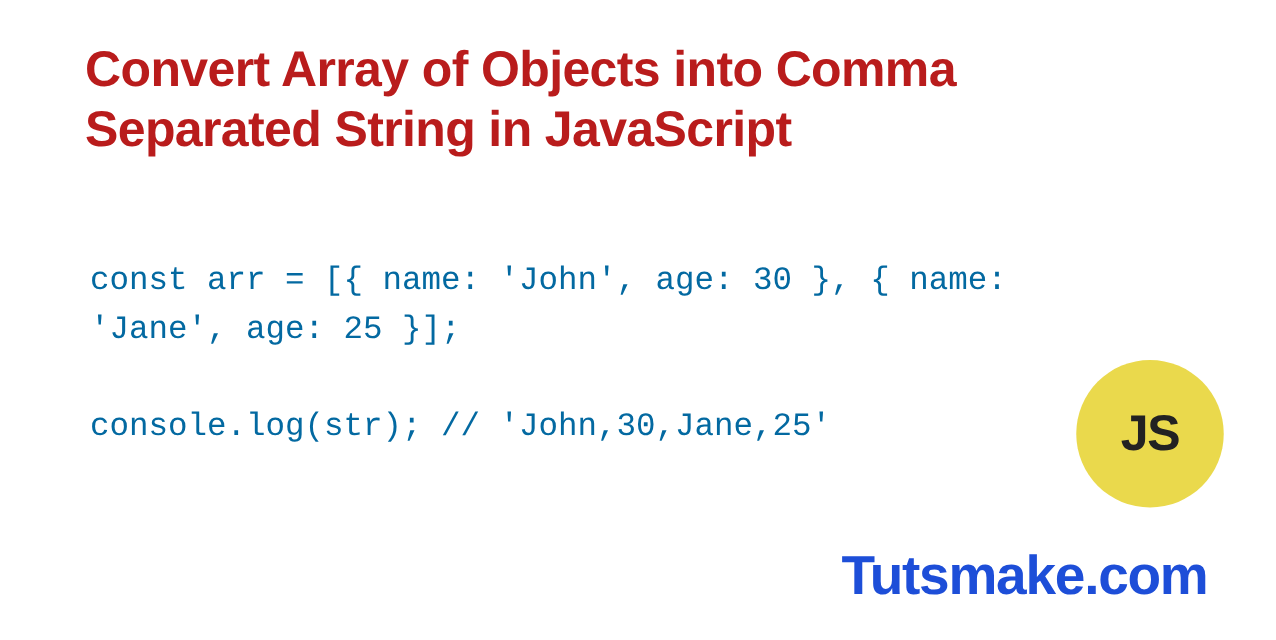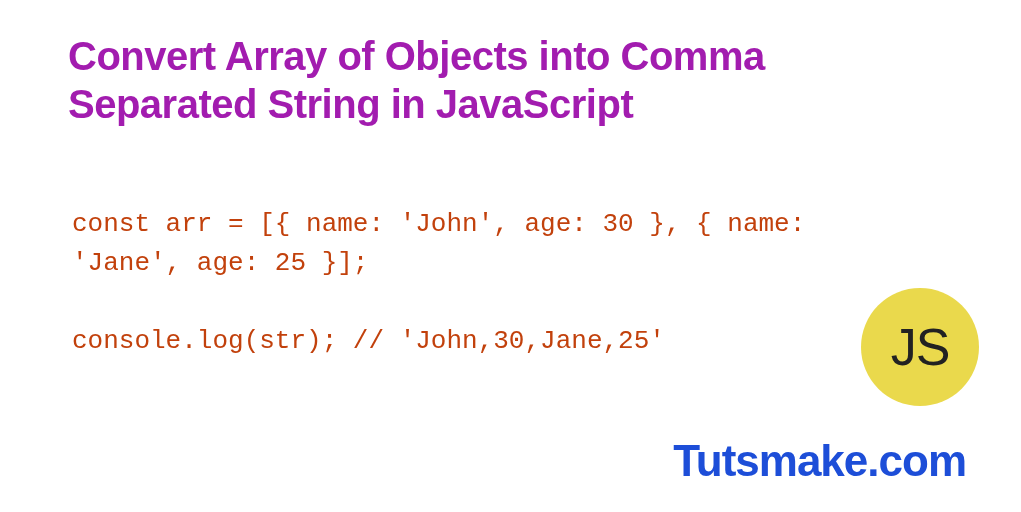--- a/index.html
+++ b/index.html
@@ -16,50 +16,50 @@
       overflow: hidden;
     }
     .title {
       position: absolute;
       top: 32px;
       left: 68px;
       right: 68px;
       font-size: 40px;
       font-weight: 800;
       line-height: 1.2;
-      color: #a21caf;
+      color: #b91c1c;
       letter-spacing: -0.5px;
     }
     .code-block {
       position: absolute;
       top: 205px;
       left: 72px;
       right: 120px;
       font-family: "Courier New", Courier, monospace;
       font-size: 26px;
       line-height: 1.5;
-      color: #c2410c;
+      color: #0369a1;
       white-space: pre-wrap;
       word-wrap: break-word;
     }
     .js-badge {
       position: absolute;
       top: 288px;
       right: 42px;
       width: 118px;
       height: 118px;
       background: #ead94c;
       border-radius: 50%;
       display: flex;
       align-items: center;
       justify-content: center;
     }
     .js-badge-text {
-      font-size: 52px;
-      font-weight: 400;
+      font-size: 40px;
+      font-weight: 700;
       color: #222222;
       letter-spacing: -1px;
     }
     .brand {
       position: absolute;
       bottom: 26px;
       right: 55px;
       font-size: 44px;
       font-weight: 700;
       color: #1d4ed8;

